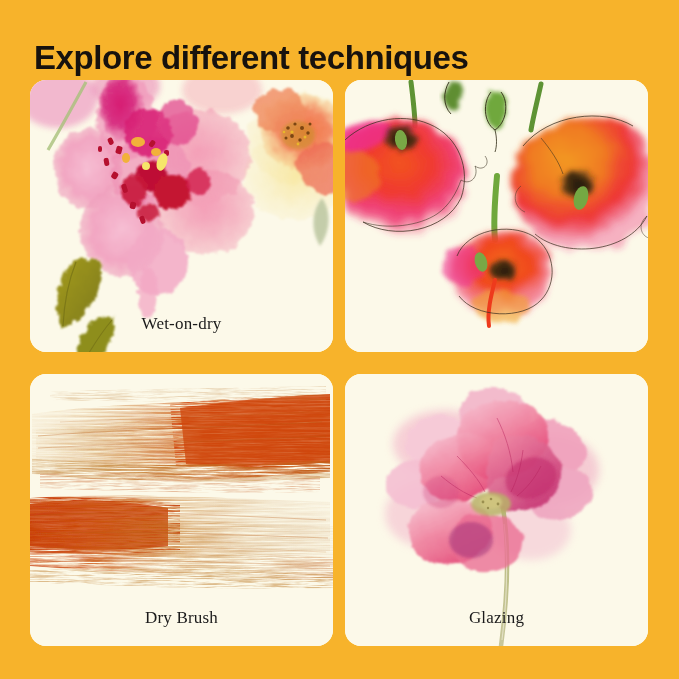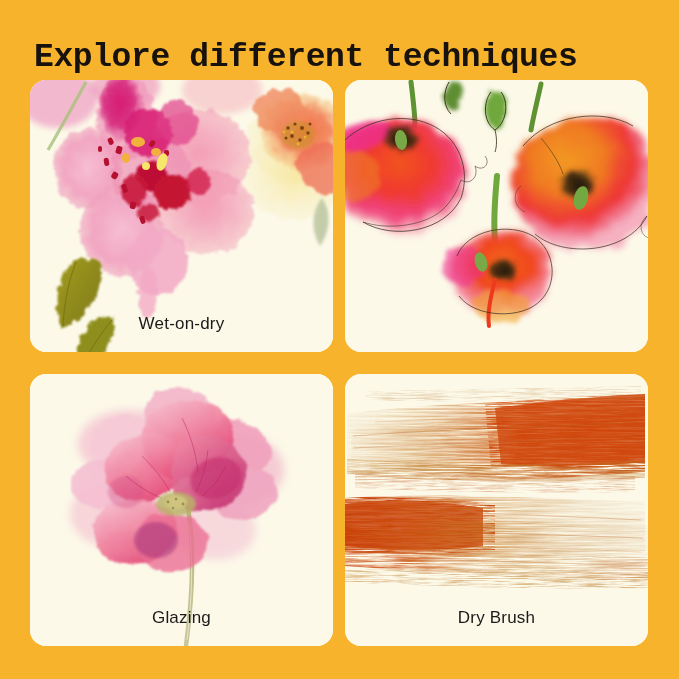--- a/index.html
+++ b/index.html
@@ -16,21 +16,21 @@
     position: relative;
     width: 679px;
     height: 679px;
     background: #F7B32B;
     box-sizing: border-box;
   }
   #page-title {
     position: absolute;
     left: 34px;
     top: 17px;
-    font-family: Liberation Mono, monospace;
+    font-family: Liberation Sans, sans-serif;
     font-size: 33px;
     font-weight: bold;
     color: #17120E;
     letter-spacing: -0.4px;
     white-space: nowrap;
   }
   #card-grid {
     position: absolute;
     left: 30px;
     top: 80px;
@@ -60,21 +60,21 @@
     display: block;
     width: 100%;
     height: 100%;
   }
   .card-label {
     position: absolute;
     left: 0;
     right: 0;
     bottom: 18px;
     text-align: center;
-    font-family: Liberation Sans, sans-serif;
+    font-family: Liberation Serif, serif;
     font-size: 17px;
     font-weight: 400;
     color: #1B1B1B;
     letter-spacing: 0.2px;
   }
 </style>
 </head>
 <body>
 
 <div id="page">
@@ -323,20 +323,118 @@
           <path d="M150 200 C146 216 142 232 144 246" stroke="#EE3A1C" stroke-width="4" fill="none" stroke-linecap="round"></path>
           <path d="M112 176 C122 150 164 142 188 156 C212 172 212 204 196 220 C178 240 130 238 114 216" stroke="#3A3020" stroke-width="0.9" fill="none" opacity="0.8"></path>
         </svg>
       </div>
     </div>
 
     <div class="card">
       <div class="card-art">
         <svg viewBox="0 0 303 272" preserveAspectRatio="xMidYMid slice" xmlns="http://www.w3.org/2000/svg">
           <defs>
+            <filter id="db-scratch" x="-10%" y="-30%" width="120%" height="160%">
+              <feTurbulence type="fractalNoise" baseFrequency="0.012 0.55" numOctaves="5" seed="5" result="t"></feTurbulence>
+              <feColorMatrix in="t" type="matrix" values="0 0 0 0 0  0 0 0 0 0  0 0 0 0 0  1.9 0 0 0 -0.45" result="mask"></feColorMatrix>
+              <feComposite in="SourceGraphic" in2="mask" operator="in"></feComposite>
+            </filter>
+            <filter id="db-scratch2" x="-10%" y="-30%" width="120%" height="160%">
+              <feTurbulence type="fractalNoise" baseFrequency="0.02 0.7" numOctaves="5" seed="31" result="t2"></feTurbulence>
+              <feColorMatrix in="t2" type="matrix" values="0 0 0 0 0  0 0 0 0 0  0 0 0 0 0  2.4 0 0 0 -0.75" result="mask2"></feColorMatrix>
+              <feComposite in="SourceGraphic" in2="mask2" operator="in"></feComposite>
+            </filter>
+            <filter id="db-scratch3" x="-10%" y="-40%" width="120%" height="180%">
+              <feTurbulence type="fractalNoise" baseFrequency="0.03 0.9" numOctaves="4" seed="77" result="t3"></feTurbulence>
+              <feColorMatrix in="t3" type="matrix" values="0 0 0 0 0  0 0 0 0 0  0 0 0 0 0  3 0 0 0 -1.25" result="mask3"></feColorMatrix>
+              <feComposite in="SourceGraphic" in2="mask3" operator="in"></feComposite>
+            </filter>
+            <linearGradient id="db-top" x1="0" y1="0" x2="1" y2="0">
+              <stop offset="0%" stop-color="#C98A3E" stop-opacity="0.12"></stop>
+              <stop offset="22%" stop-color="#C2731F" stop-opacity="0.35"></stop>
+              <stop offset="50%" stop-color="#CC5A12" stop-opacity="0.72"></stop>
+              <stop offset="74%" stop-color="#D1460C"></stop>
+              <stop offset="100%" stop-color="#C93E08"></stop>
+            </linearGradient>
+            <linearGradient id="db-bot" x1="0" y1="0" x2="1" y2="0">
+              <stop offset="0%" stop-color="#C93E08"></stop>
+              <stop offset="22%" stop-color="#CC5412" stop-opacity="0.92"></stop>
+              <stop offset="50%" stop-color="#C2731F" stop-opacity="0.48"></stop>
+              <stop offset="78%" stop-color="#C08440" stop-opacity="0.26"></stop>
+              <stop offset="100%" stop-color="#BE8648" stop-opacity="0.14"></stop>
+            </linearGradient>
+            <linearGradient id="db-wisp" x1="0" y1="0" x2="1" y2="0">
+              <stop offset="0%" stop-color="#B97F3C" stop-opacity="0.05"></stop>
+              <stop offset="45%" stop-color="#B9731F" stop-opacity="0.45"></stop>
+              <stop offset="100%" stop-color="#C2571B" stop-opacity="0.6"></stop>
+            </linearGradient>
+          </defs>
+
+          <rect width="303" height="272" fill="#FCF9E9"></rect>
+
+          <g filter="url(#db-scratch)">
+            <path d="M2 40 C70 30 150 28 300 22 L300 84 C160 92 72 96 2 88 Z" fill="url(#db-top)"></path>
+          </g>
+          <g filter="url(#db-scratch2)" opacity="0.9">
+            <path d="M6 56 C80 46 180 44 300 36 L300 98 C170 108 80 110 6 100 Z" fill="url(#db-top)"></path>
+          </g>
+
+          <g filter="url(#db-scratch3)" opacity="0.95">
+            <path d="M140 30 C200 24 250 22 300 20 L300 90 C250 94 198 96 146 92 Z" fill="#D1460C"></path>
+          </g>
+          <path d="M150 34 C210 26 258 22 300 20 L300 88 C254 92 204 94 156 90 Z" fill="#CF480D" opacity="0.78"></path>
+          <g opacity="0.5" filter="url(#db-scratch2)">
+            <path d="M2 84 C90 92 190 92 300 86 L300 104 C190 110 88 108 2 100 Z" fill="#B9731F"></path>
+          </g>
+
+          <g filter="url(#db-scratch3)" opacity="0.95">
+            <path d="M0 126 C50 120 100 122 150 130 L150 176 C100 182 46 180 0 176 Z" fill="#C93E08"></path>
+          </g>
+          <path d="M0 130 C44 124 90 126 138 134 L138 172 C92 178 44 176 0 172 Z" fill="#CA410A" opacity="0.8"></path>
+          <g filter="url(#db-scratch)">
+            <path d="M0 124 C90 118 190 124 300 128 L300 178 C190 184 92 184 0 178 Z" fill="url(#db-bot)"></path>
+          </g>
+          <g filter="url(#db-scratch2)" opacity="0.85">
+            <path d="M0 148 C100 142 200 148 303 152 L303 196 C200 202 100 200 0 192 Z" fill="url(#db-bot)"></path>
+          </g>
+
+          <g filter="url(#db-scratch2)" opacity="0.55">
+            <path d="M120 182 C190 178 250 180 303 184 L303 206 C248 208 188 206 120 200 Z" fill="url(#db-wisp)"></path>
+          </g>
+          <g filter="url(#db-scratch3)" opacity="0.45">
+            <path d="M0 196 C80 192 180 196 303 198 L303 214 C180 216 80 212 0 208 Z" fill="#B9731F"></path>
+          </g>
+          <g filter="url(#db-scratch3)" opacity="0.35">
+            <path d="M10 100 C90 96 200 98 290 102 L290 118 C200 120 90 118 10 114 Z" fill="#C2571B"></path>
+          </g>
+          <g filter="url(#db-scratch3)" opacity="0.3">
+            <path d="M20 18 C110 14 210 14 296 12 L296 26 C210 28 110 28 20 26 Z" fill="#C08440"></path>
+          </g>
+
+          <g stroke="#B85A16" stroke-width="0.7" fill="none" opacity="0.45">
+            <path d="M8 62 C80 56 170 54 292 48"></path>
+            <path d="M8 74 C86 70 178 68 296 62"></path>
+            <path d="M4 142 C80 136 170 140 296 146"></path>
+            <path d="M6 160 C86 156 182 160 298 164"></path>
+            <path d="M10 188 C90 184 188 188 300 192"></path>
+          </g>
+          <g stroke="#C26A22" stroke-width="0.55" fill="none" opacity="0.35">
+            <path d="M30 48 C110 44 200 42 280 38"></path>
+            <path d="M20 96 C100 92 196 94 288 98"></path>
+            <path d="M16 174 C100 170 196 174 296 178"></path>
+          </g>
+        </svg>
+      </div>
+      <div class="card-label">Dry Brush</div>
+    </div>
+
+    <div class="card">
+      <div class="card-art">
+        <svg viewBox="0 0 303 272" preserveAspectRatio="xMidYMid slice" xmlns="http://www.w3.org/2000/svg">
+          <defs>
             <filter id="gz-soft" x="-35%" y="-35%" width="170%" height="170%">
               <feGaussianBlur stdDeviation="4"></feGaussianBlur>
             </filter>
             <filter id="gz-soft2" x="-35%" y="-35%" width="170%" height="170%">
               <feGaussianBlur stdDeviation="1.8"></feGaussianBlur>
             </filter>
             <filter id="gz-tex" x="-25%" y="-25%" width="150%" height="150%">
               <feTurbulence type="fractalNoise" baseFrequency="0.07" numOctaves="4" seed="23" result="gn"></feTurbulence>
               <feDisplacementMap in="SourceGraphic" in2="gn" scale="7" xChannelSelector="R" yChannelSelector="G"></feDisplacementMap>
               <feGaussianBlur stdDeviation="1.1"></feGaussianBlur>
@@ -406,112 +504,14 @@
             <circle cx="138" cy="128" r="1.4"></circle>
               <circle cx="146" cy="125" r="1.3"></circle>
             <circle cx="153" cy="130" r="1.4"></circle>
               <circle cx="143" cy="134" r="1.2"></circle>
           </g>
         </svg>
       </div>
       <div class="card-label">Glazing</div>
     </div>
 
-    <div class="card">
-      <div class="card-art">
-        <svg viewBox="0 0 303 272" preserveAspectRatio="xMidYMid slice" xmlns="http://www.w3.org/2000/svg">
-          <defs>
-            <filter id="db-scratch" x="-10%" y="-30%" width="120%" height="160%">
-              <feTurbulence type="fractalNoise" baseFrequency="0.012 0.55" numOctaves="5" seed="5" result="t"></feTurbulence>
-              <feColorMatrix in="t" type="matrix" values="0 0 0 0 0  0 0 0 0 0  0 0 0 0 0  1.9 0 0 0 -0.45" result="mask"></feColorMatrix>
-              <feComposite in="SourceGraphic" in2="mask" operator="in"></feComposite>
-            </filter>
-            <filter id="db-scratch2" x="-10%" y="-30%" width="120%" height="160%">
-              <feTurbulence type="fractalNoise" baseFrequency="0.02 0.7" numOctaves="5" seed="31" result="t2"></feTurbulence>
-              <feColorMatrix in="t2" type="matrix" values="0 0 0 0 0  0 0 0 0 0  0 0 0 0 0  2.4 0 0 0 -0.75" result="mask2"></feColorMatrix>
-              <feComposite in="SourceGraphic" in2="mask2" operator="in"></feComposite>
-            </filter>
-            <filter id="db-scratch3" x="-10%" y="-40%" width="120%" height="180%">
-              <feTurbulence type="fractalNoise" baseFrequency="0.03 0.9" numOctaves="4" seed="77" result="t3"></feTurbulence>
-              <feColorMatrix in="t3" type="matrix" values="0 0 0 0 0  0 0 0 0 0  0 0 0 0 0  3 0 0 0 -1.25" result="mask3"></feColorMatrix>
-              <feComposite in="SourceGraphic" in2="mask3" operator="in"></feComposite>
-            </filter>
-            <linearGradient id="db-top" x1="0" y1="0" x2="1" y2="0">
-              <stop offset="0%" stop-color="#C98A3E" stop-opacity="0.12"></stop>
-              <stop offset="22%" stop-color="#C2731F" stop-opacity="0.35"></stop>
-              <stop offset="50%" stop-color="#CC5A12" stop-opacity="0.72"></stop>
-              <stop offset="74%" stop-color="#D1460C"></stop>
-              <stop offset="100%" stop-color="#C93E08"></stop>
-            </linearGradient>
-            <linearGradient id="db-bot" x1="0" y1="0" x2="1" y2="0">
-              <stop offset="0%" stop-color="#C93E08"></stop>
-              <stop offset="22%" stop-color="#CC5412" stop-opacity="0.92"></stop>
-              <stop offset="50%" stop-color="#C2731F" stop-opacity="0.48"></stop>
-              <stop offset="78%" stop-color="#C08440" stop-opacity="0.26"></stop>
-              <stop offset="100%" stop-color="#BE8648" stop-opacity="0.14"></stop>
-            </linearGradient>
-            <linearGradient id="db-wisp" x1="0" y1="0" x2="1" y2="0">
-              <stop offset="0%" stop-color="#B97F3C" stop-opacity="0.05"></stop>
-              <stop offset="45%" stop-color="#B9731F" stop-opacity="0.45"></stop>
-              <stop offset="100%" stop-color="#C2571B" stop-opacity="0.6"></stop>
-            </linearGradient>
-          </defs>
-
-          <rect width="303" height="272" fill="#FCF9E9"></rect>
-
-          <g filter="url(#db-scratch)">
-            <path d="M2 40 C70 30 150 28 300 22 L300 84 C160 92 72 96 2 88 Z" fill="url(#db-top)"></path>
-          </g>
-          <g filter="url(#db-scratch2)" opacity="0.9">
-            <path d="M6 56 C80 46 180 44 300 36 L300 98 C170 108 80 110 6 100 Z" fill="url(#db-top)"></path>
-          </g>
-
-          <g filter="url(#db-scratch3)" opacity="0.95">
-            <path d="M140 30 C200 24 250 22 300 20 L300 90 C250 94 198 96 146 92 Z" fill="#D1460C"></path>
-          </g>
-          <path d="M150 34 C210 26 258 22 300 20 L300 88 C254 92 204 94 156 90 Z" fill="#CF480D" opacity="0.78"></path>
-          <g opacity="0.5" filter="url(#db-scratch2)">
-            <path d="M2 84 C90 92 190 92 300 86 L300 104 C190 110 88 108 2 100 Z" fill="#B9731F"></path>
-          </g>
-
-          <g filter="url(#db-scratch3)" opacity="0.95">
-            <path d="M0 126 C50 120 100 122 150 130 L150 176 C100 182 46 180 0 176 Z" fill="#C93E08"></path>
-          </g>
-          <path d="M0 130 C44 124 90 126 138 134 L138 172 C92 178 44 176 0 172 Z" fill="#CA410A" opacity="0.8"></path>
-          <g filter="url(#db-scratch)">
-            <path d="M0 124 C90 118 190 124 300 128 L300 178 C190 184 92 184 0 178 Z" fill="url(#db-bot)"></path>
-          </g>
-          <g filter="url(#db-scratch2)" opacity="0.85">
-            <path d="M0 148 C100 142 200 148 303 152 L303 196 C200 202 100 200 0 192 Z" fill="url(#db-bot)"></path>
-          </g>
-
-          <g filter="url(#db-scratch2)" opacity="0.55">
-            <path d="M120 182 C190 178 250 180 303 184 L303 206 C248 208 188 206 120 200 Z" fill="url(#db-wisp)"></path>
-          </g>
-          <g filter="url(#db-scratch3)" opacity="0.45">
-            <path d="M0 196 C80 192 180 196 303 198 L303 214 C180 216 80 212 0 208 Z" fill="#B9731F"></path>
-          </g>
-          <g filter="url(#db-scratch3)" opacity="0.35">
-            <path d="M10 100 C90 96 200 98 290 102 L290 118 C200 120 90 118 10 114 Z" fill="#C2571B"></path>
-          </g>
-          <g filter="url(#db-scratch3)" opacity="0.3">
-            <path d="M20 18 C110 14 210 14 296 12 L296 26 C210 28 110 28 20 26 Z" fill="#C08440"></path>
-          </g>
-
-          <g stroke="#B85A16" stroke-width="0.7" fill="none" opacity="0.45">
-            <path d="M8 62 C80 56 170 54 292 48"></path>
-            <path d="M8 74 C86 70 178 68 296 62"></path>
-            <path d="M4 142 C80 136 170 140 296 146"></path>
-            <path d="M6 160 C86 156 182 160 298 164"></path>
-            <path d="M10 188 C90 184 188 188 300 192"></path>
-          </g>
-          <g stroke="#C26A22" stroke-width="0.55" fill="none" opacity="0.35">
-            <path d="M30 48 C110 44 200 42 280 38"></path>
-            <path d="M20 96 C100 92 196 94 288 98"></path>
-            <path d="M16 174 C100 170 196 174 296 178"></path>
-          </g>
-        </svg>
-      </div>
-      <div class="card-label">Dry Brush</div>
-    </div>
-
   </div>
 </div>
 
 </body></html>

